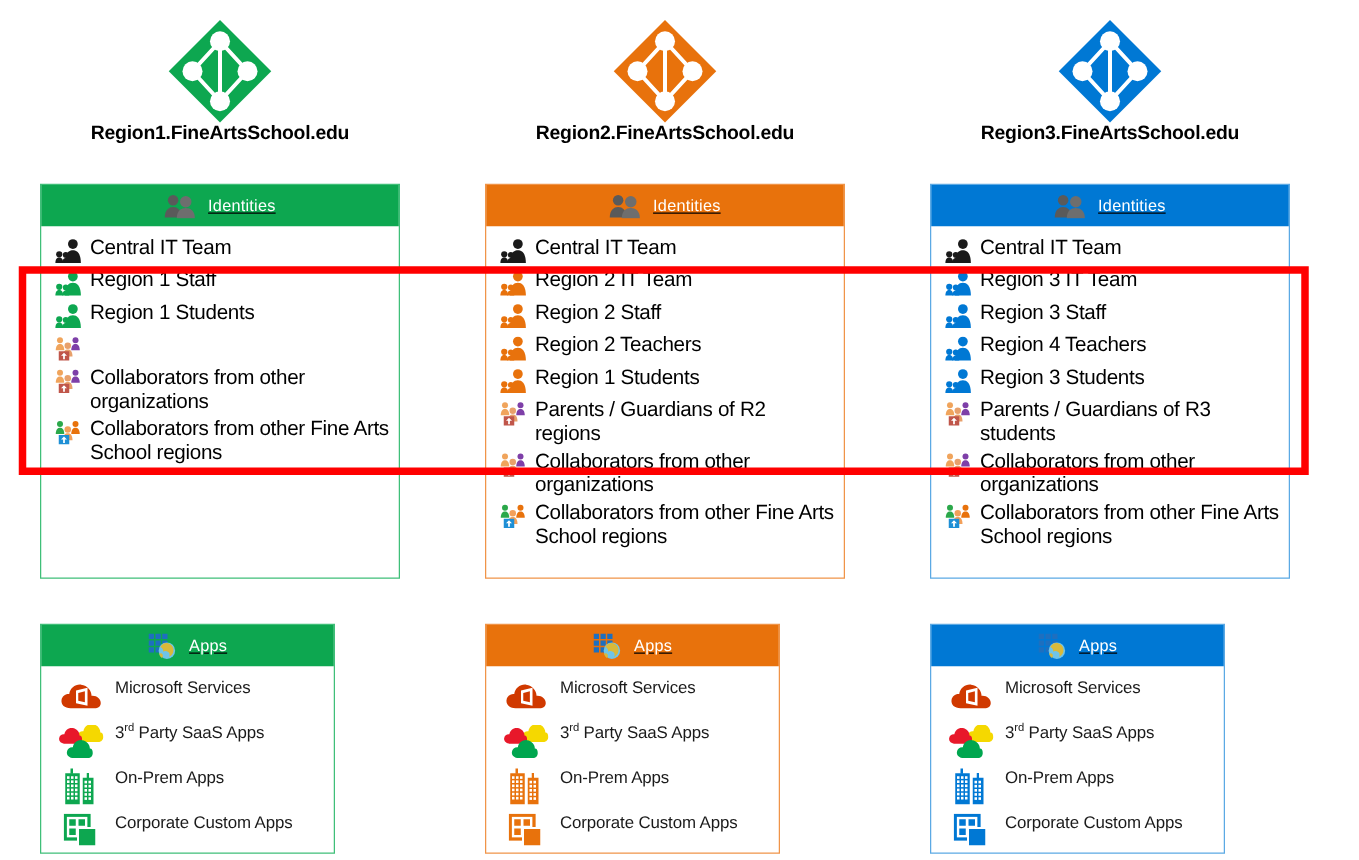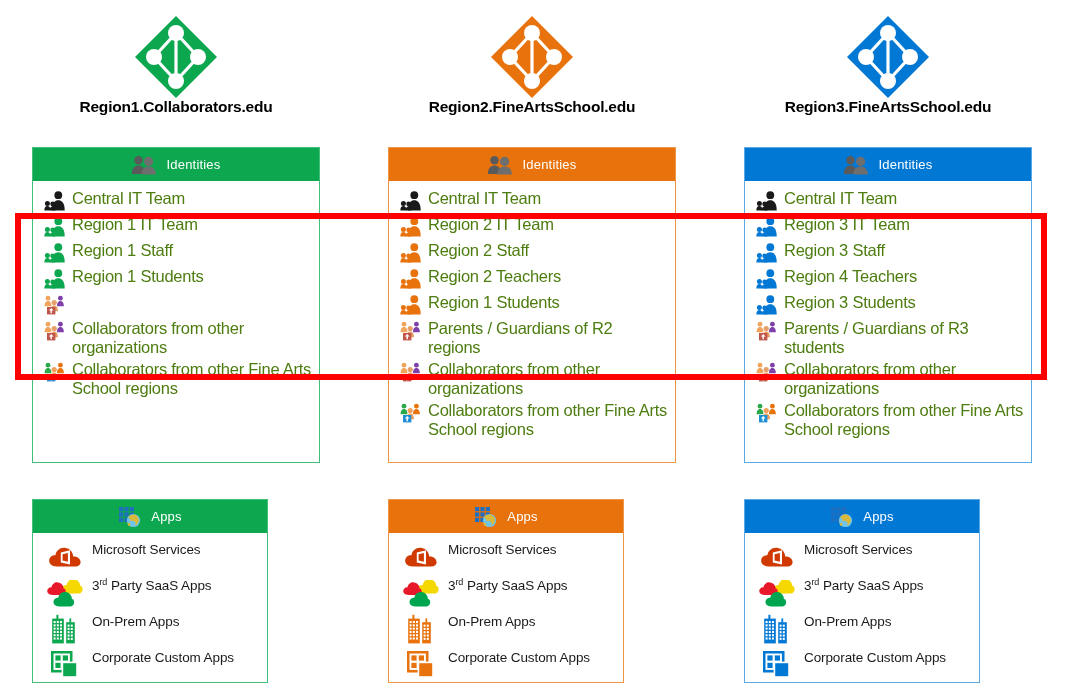--- a/index.html
+++ b/index.html
@@ -90,21 +90,21 @@
   .id-row .row-icon {
     flex: 0 0 auto;
     width: 22px;
     height: 20px;
     margin-top: 3px;
     margin-right: 6px;
   }
   .id-row .row-label {
     font-size: 16.5px;
     line-height: 19px;
-    color: #4d7c0f;
+    color: #000000;
     font-family: "Liberation Sans", sans-serif;
     letter-spacing: -0.25px;
     padding-top: 1px;
   }
 
   
   .app-row {
     display: flex;
     align-items: flex-start;
     padding: 3px 6px 3px 14px;
@@ -146,21 +146,21 @@
     width: 236px;
     height: 184px;
   }
 
   
   .theme-green { --accent: #0DA750; --border: #3FBF78; }
   .theme-orange { --accent: #E8720C; --border: #F09448; }
   .theme-blue  { --accent: #0078D4; --border: #5BA9E4; }
 
   .card { border-color: var(--border); }
-  .card-header { background: var(--accent); }
+  .card-header { background: var(--accent); text-decoration: underline; }
 
   
   .highlight-box {
     position: absolute;
     left: 15px;
     top: 213px;
     width: 1032px;
     height: 167px;
     border: 6px solid #FF0000;
     box-sizing: border-box;
@@ -614,21 +614,21 @@
             <path d="M44 20 L44 68" stroke="#ffffff" stroke-width="3.2" fill="none"></path>
             <path d="M44 20 L22 44 L44 68" stroke="#ffffff" stroke-width="3.2" fill="none"></path>
             <path d="M44 20 L66 44 L44 68" stroke="#ffffff" stroke-width="3.2" fill="none"></path>
             <circle cx="44" cy="20" r="8"></circle>
             <circle cx="22" cy="44" r="8"></circle>
             <circle cx="66" cy="44" r="8"></circle>
             <circle cx="44" cy="68" r="8"></circle>
           </g>
         </svg>
       </div>
-      <div class="tenant-name">Region1.Collaborators.edu</div>
+      <div class="tenant-name">Region1.FineArtsSchool.edu</div>
       <div class="card identities-card">
         <div class="card-header">
           <svg class="hdr-icon" width="26" height="20" viewBox="0 0 26 20">
             <circle cx="7.5" cy="5.2" r="4.2" fill="#5A5A5A"></circle>
             <path d="M0.8 19 C0.8 13.2 4 10.6 7.5 10.6 C11 10.6 14.2 13.2 14.2 19 Z" fill="#5A5A5A"></path>
             <circle cx="17.6" cy="6.4" r="4.6" fill="#6E6E6E"></circle>
             <path d="M10.4 19.6 C10.4 13.6 13.9 11.4 17.6 11.4 C21.3 11.4 24.9 13.6 24.9 19.6 Z" fill="#6E6E6E"></path>
           </svg>
           <span class="hdr-title">Identities</span>
         </div>
@@ -636,31 +636,20 @@
           <div class="id-row">
             <span class="row-icon"><svg width="22" height="20" viewBox="0 0 22 20">
                 <circle cx="3.4" cy="12.4" r="2.5" fill="#1A1A1A"></circle>
                 <path d="M0.3 19.4 C0.3 16.2 1.6 14.9 3.4 14.9 C5.2 14.9 6.5 16.2 6.5 19.4 Z" fill="#1A1A1A"></path>
                 <circle cx="8.6" cy="12.9" r="2.3" fill="#1A1A1A"></circle>
                 <path d="M5.8 19.4 C5.8 16.5 7 15.3 8.6 15.3 C10.2 15.3 11.4 16.5 11.4 19.4 Z" fill="#1A1A1A"></path>
                 <circle cx="14.3" cy="4.2" r="3.9" fill="#1A1A1A"></circle>
                 <path d="M7.9 19.4 C7.9 11.6 11 9.2 14.3 9.2 C17.6 9.2 20.7 11.6 20.7 19.4 Z" fill="#1A1A1A"></path>
               </svg></span>
             <span class="row-label">Central IT Team</span>
-          </div>
-          <div class="id-row">
-            <span class="row-icon"><svg width="22" height="20" viewBox="0 0 22 20">
-                <circle cx="3.4" cy="12.4" r="2.5" fill="#0DA750"></circle>
-                <path d="M0.3 19.4 C0.3 16.2 1.6 14.9 3.4 14.9 C5.2 14.9 6.5 16.2 6.5 19.4 Z" fill="#0DA750"></path>
-                <circle cx="8.6" cy="12.9" r="2.3" fill="#0DA750"></circle>
-                <path d="M5.8 19.4 C5.8 16.5 7 15.3 8.6 15.3 C10.2 15.3 11.4 16.5 11.4 19.4 Z" fill="#0DA750"></path>
-                <circle cx="14.3" cy="4.2" r="3.9" fill="#0DA750"></circle>
-                <path d="M7.9 19.4 C7.9 11.6 11 9.2 14.3 9.2 C17.6 9.2 20.7 11.6 20.7 19.4 Z" fill="#0DA750"></path>
-              </svg></span>
-            <span class="row-label">Region 1 IT Team</span>
           </div>
           <div class="id-row">
             <span class="row-icon"><svg width="22" height="20" viewBox="0 0 22 20">
                 <circle cx="3.4" cy="12.4" r="2.5" fill="#0DA750"></circle>
                 <path d="M0.3 19.4 C0.3 16.2 1.6 14.9 3.4 14.9 C5.2 14.9 6.5 16.2 6.5 19.4 Z" fill="#0DA750"></path>
                 <circle cx="8.6" cy="12.9" r="2.3" fill="#0DA750"></circle>
                 <path d="M5.8 19.4 C5.8 16.5 7 15.3 8.6 15.3 C10.2 15.3 11.4 16.5 11.4 19.4 Z" fill="#0DA750"></path>
                 <circle cx="14.3" cy="4.2" r="3.9" fill="#0DA750"></circle>
                 <path d="M7.9 19.4 C7.9 11.6 11 9.2 14.3 9.2 C17.6 9.2 20.7 11.6 20.7 19.4 Z" fill="#0DA750"></path>
               </svg></span>

